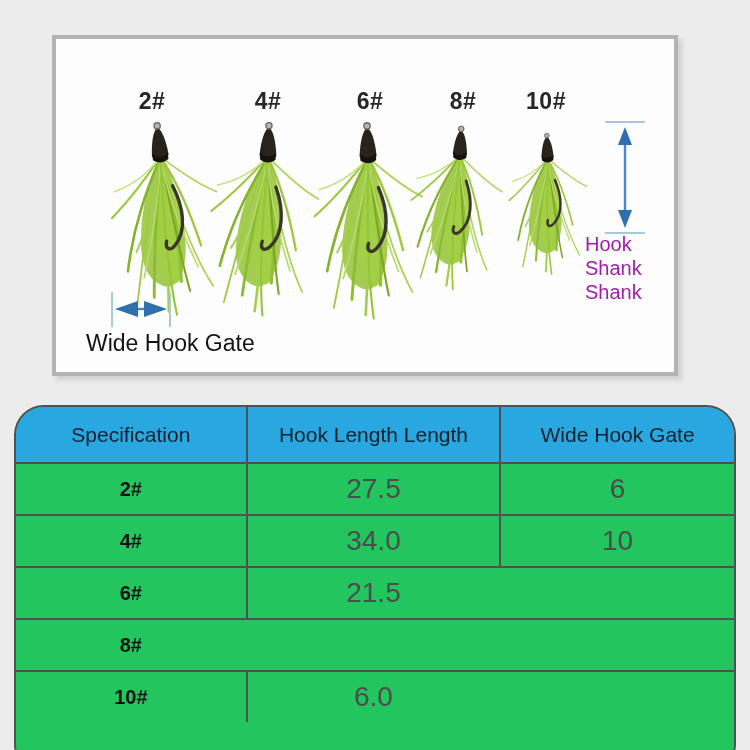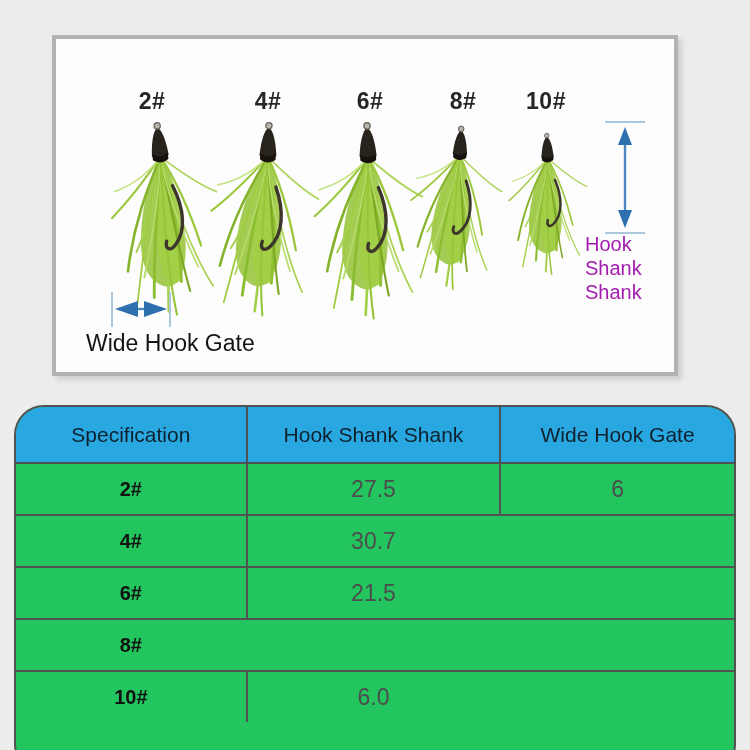--- a/index.html
+++ b/index.html
@@ -84,21 +84,21 @@
   .t-row.head {
     height: 55px;
     border-top: none;
     background: var(--header-bg, #29a7e1);
   }
   .t-cell {
     display: flex;
     align-items: center;
     justify-content: center;
     border-left: 2px solid #515151;
-    font-size: 23px;
+    font-size: 28px;
     color: #4c4c4c;
   }
   .t-cell:first-child { border-left: none; }
   .t-row.head .t-cell {
     font-size: 21px;
     color: #10212e;
     font-weight: normal;
   }
   .t-cell.spec {
     font-size: 20px;
@@ -177,32 +177,33 @@
       <line class="arrow-shaft" x1="35" y1="19" x2="47" y2="19"></line>
       <polygon class="arrow-head" points="15,19 38,11 38,27"></polygon>
       <polygon class="arrow-head" points="67,19 44,11 44,27"></polygon>
     </svg>
     <div class="gate-text">Wide Hook Gate</div>
   </div>
 
   <div class="spec-table">
     <div class="t-row head">
       <div class="t-cell">Specification</div>
-      <div class="t-cell">Hook Shank Shank</div>
+      <div class="t-cell">Hook Length Length</div>
       <div class="t-cell">Wide Hook Gate</div>
     </div>
 
     <div class="t-row">
       <div class="t-cell spec">2#</div>
       <div class="t-cell">27.5</div>
       <div class="t-cell">6</div>
     </div>
     <div class="t-row">
       <div class="t-cell spec">4#</div>
-      <div class="t-cell">30.7</div>
+      <div class="t-cell">34.0</div>
+      <div class="t-cell">10</div>
     </div>
     <div class="t-row">
       <div class="t-cell spec">6#</div>
       <div class="t-cell">21.5</div>
     </div>
     <div class="t-row">
       <div class="t-cell spec">8#</div>
     </div>
     <div class="t-row">
       <div class="t-cell spec">10#</div>

